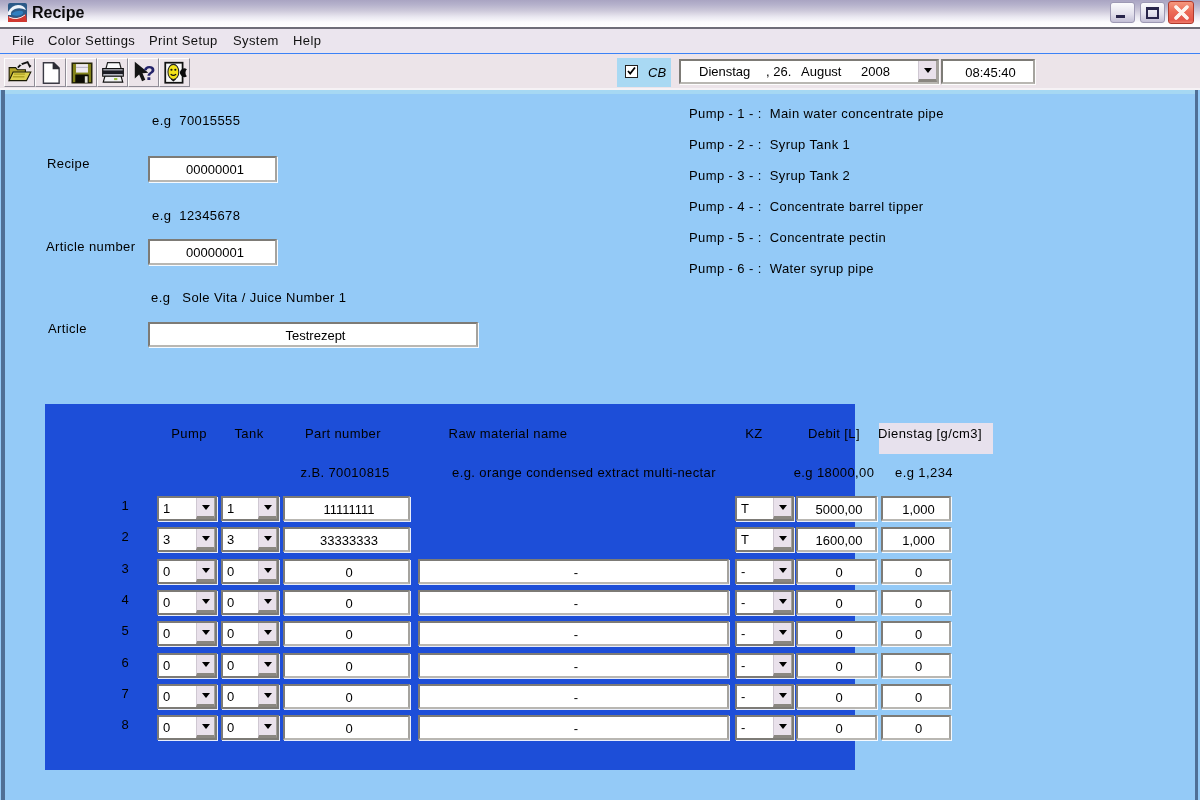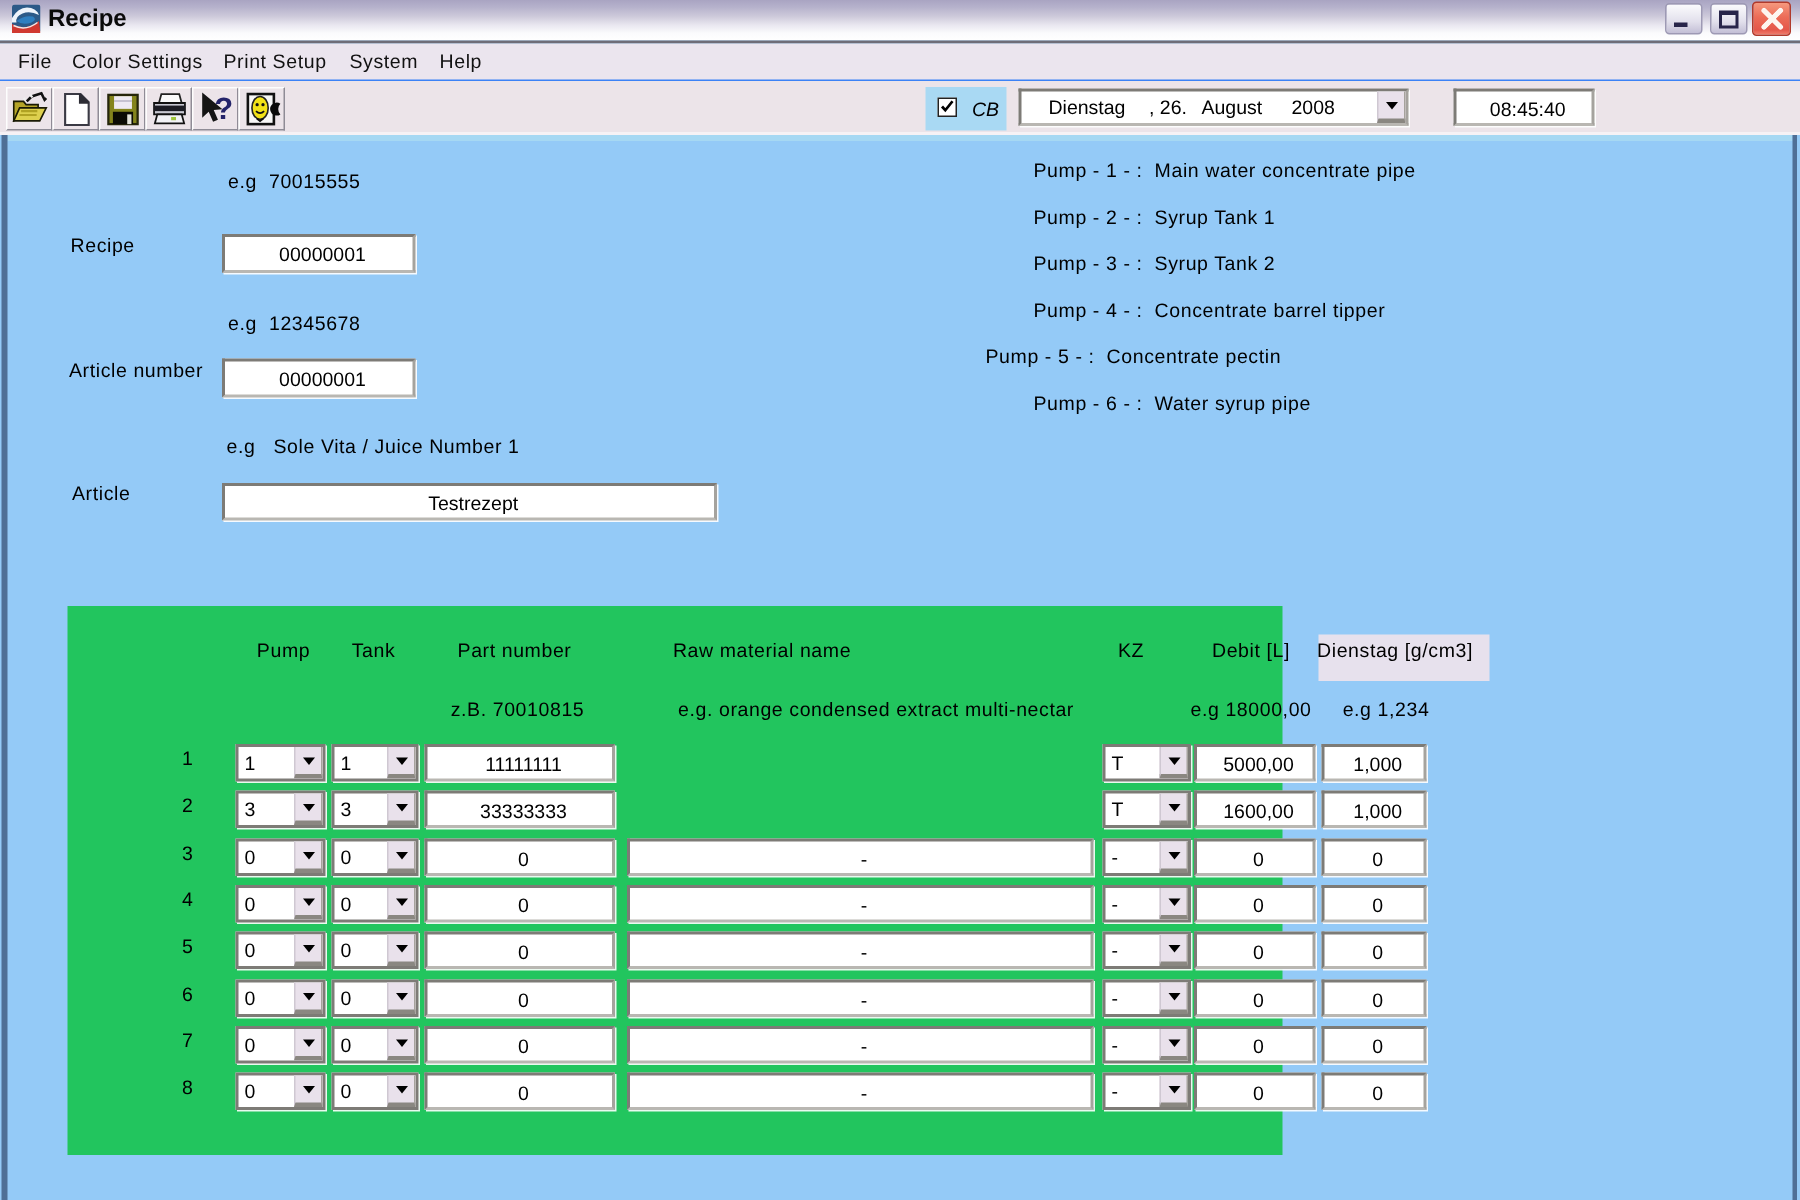--- a/index.html
+++ b/index.html
@@ -36,34 +36,34 @@
 #cbarea { position:absolute; left:617px; top:4px; width:54px; height:29px; background:#a9d9f3;font-style:italic; }
 #cbbox { position:absolute; left:8px; top:7px; width:13px; height:13px; background:#fff; border:1px solid #222; }
 #cblabel { position:absolute; left:31px; top:7px; font-size:13px; }
 
 
 .sunken { position:absolute; background:#fff; border:2px solid #7d7b76; border-bottom-color:#b9b7b2; border-right-color:#a5a39e; box-shadow:1px 1px 0 rgba(255,255,255,.9);text-align:center; }
 .fld { font-size:13px; padding:4px 0 0 5px; white-space:nowrap; overflow:hidden; }
 
 #datecombo { left:679px; top:5px; width:260px; height:25px; }
 #datecombo b { position:absolute; font-weight:normal; top:3px; font-size:13px; }
-#timefld { left:941px; top:5px; width:94px; height:25px;margin-left:28px; }
+#timefld { left:941px; top:5px; width:94px; height:25px; }
 
 
 .ddbtn { position:absolute; top:0px; right:0px; bottom:0px; width:19px; background:#e9e1eb; border-left:1px solid #cfc8d2; border-bottom:3px solid #8a8781; border-right:1px solid #a5a29c; }
 .ddbtn:after { content:""; position:absolute; left:50%; top:50%; margin:-2px 0 0 -4px; border:4px solid transparent; border-top:5px solid #000; }
 
 
 #bleft { position:absolute; left:1px; top:90px; width:4px; height:710px; background:#4f6f96; }
 #bright { position:absolute; left:1195px; top:90px; width:3px; height:710px; background:#4f6f96; }
 
 .lbl { position:absolute; font-size:13px; white-space:nowrap; letter-spacing:0.4px; }
 
 
-#panel { position:absolute; left:45px; top:404px; width:810px; height:366px; background:#22c55e; }
+#panel { position:absolute; left:45px; top:404px; width:810px; height:366px; background:#1d4ed8; }
 #denshl { position:absolute; left:834px; top:19px; width:114px; height:31px; background:#e7e1ed; }
 .hc { position:absolute; font-size:13px; white-space:nowrap; transform:translateX(-50%); letter-spacing:0.4px; }
 .rownum { position:absolute; width:20px; font-size:13px; text-align:center; }
 .dd { position:absolute; height:25px; background:#fff; border:2px solid #7d7b76; box-shadow:1px 1px 0 rgba(255,255,255,.9); font-size:13px; }
 .dd span { position:absolute; left:4px; top:3px; }
 </style>
 </head>
 <body>
 
 <div id="titlebar">
@@ -182,21 +182,21 @@
 <div class="sunken fld" style="left:148px;top:239px;width:129px;height:26px">00000001</div>
 
 <span class="lbl" style="left:151px;top:290px">e.g&nbsp;&nbsp; Sole Vita / Juice Number 1</span>
 <span class="lbl" style="left:48px;top:321px">Article</span>
 <div class="sunken fld" style="left:148px;top:322px;width:330px;height:25px">Testrezept</div>
 
 <span class="lbl" style="left:689px;top:106px">Pump - 1 - :&nbsp; Main water concentrate pipe</span>
 <span class="lbl" style="left:689px;top:137px">Pump - 2 - :&nbsp; Syrup Tank 1</span>
 <span class="lbl" style="left:689px;top:168px">Pump - 3 - :&nbsp; Syrup Tank 2</span>
 <span class="lbl" style="left:689px;top:199px">Pump - 4 - :&nbsp; Concentrate barrel tipper</span>
-<span class="lbl" style="left:657px;top:230px">Pump - 5 - :&nbsp; Concentrate pectin</span>
+<span class="lbl" style="left:689px;top:230px">Pump - 5 - :&nbsp; Concentrate pectin</span>
 <span class="lbl" style="left:689px;top:261px">Pump - 6 - :&nbsp; Water syrup pipe</span>
 
 <div id="panel">
   <div id="denshl"></div>
   <span class="hc" style="left:144px;top:22px">Pump</span>
   <span class="hc" style="left:204px;top:22px">Tank</span>
   <span class="hc" style="left:298px;top:22px">Part number</span>
   <span class="hc" style="left:463px;top:22px">Raw material name</span>
   <span class="hc" style="left:709px;top:22px">KZ</span>
   <span class="hc" style="left:789px;top:22px">Debit [L]</span>

